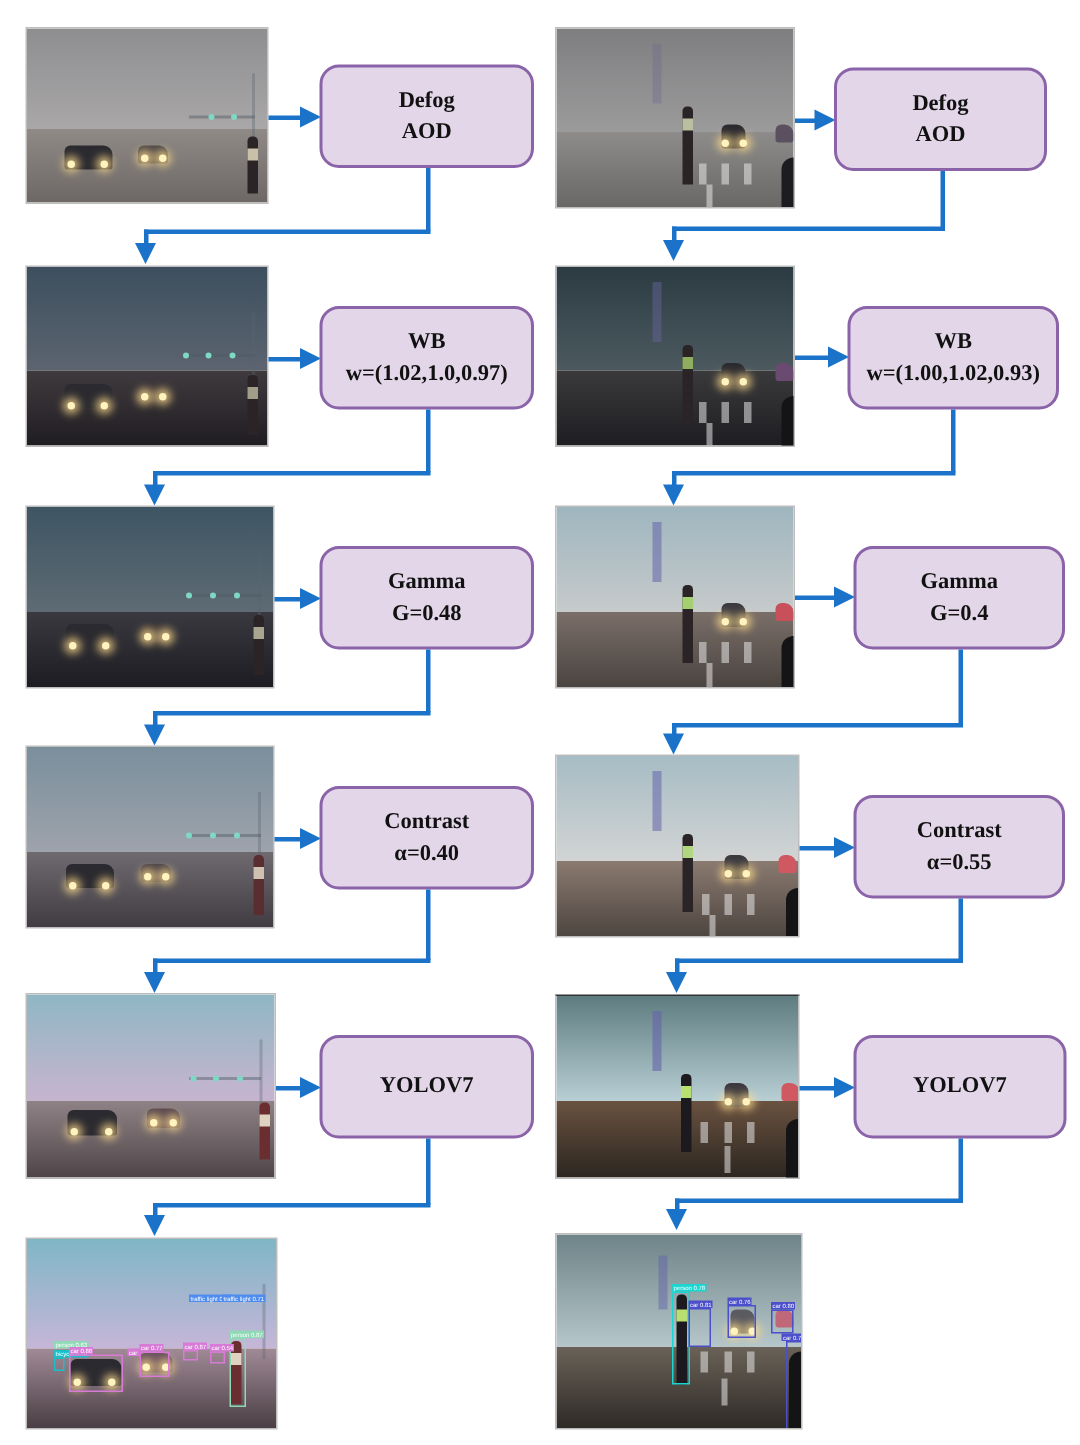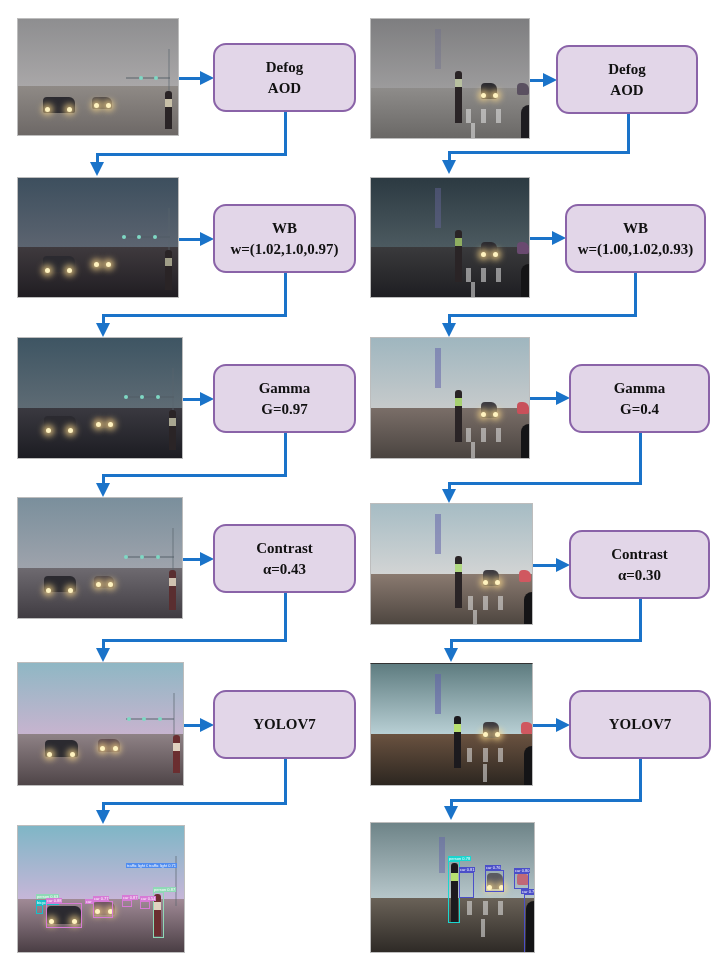--- a/index.html
+++ b/index.html
@@ -129,21 +129,21 @@
     <div class="head" style="left:78px;top:84px;"></div>
       <div class="head" style="left:90px;top:84px;"></div>
     <div class="person" style="left:151px;top:72px;height:40px;"></div>
     <div class="vest" style="left:151px;top:80px;background:#a8a690;"></div>
   </div>
 </div>
 <div class="hline" style="left:183px;top:398px;width:18px;"></div>
 <div class="arrow-r" style="left:200px;top:392px;"></div>
 <div class="box" style="left:213px;top:364px;width:143px;height:69px;">
   <span>Gamma</span>
-  <span>G=0.97</span>
+  <span>G=0.48</span>
 </div>
 <div class="vline" style="left:284px;top:433px;height:42px;"></div>
 <div class="hline" style="left:102px;top:474px;width:185px;"></div>
 <div class="vline" style="left:102px;top:474px;height:10px;"></div>
 <div class="arrow-d" style="left:96px;top:483px;"></div>
 
 <div class="img" style="left:17px;top:497px;width:166px;height:122px;">
   <div class="scene">
     <div class="sky" style="background:linear-gradient(#7a8f9c,#9ea3ac);"></div>
     <div class="road" style="background:linear-gradient(#6e6a70,#403c42);"></div>
@@ -159,21 +159,21 @@
     <div class="head" style="left:78px;top:84px;"></div>
       <div class="head" style="left:90px;top:84px;"></div>
     <div class="person" style="left:151px;top:72px;height:40px;background:#5a2e30;"></div>
     <div class="vest" style="left:151px;top:80px;background:#d0c2b0;"></div>
   </div>
 </div>
 <div class="hline" style="left:183px;top:558px;width:18px;"></div>
 <div class="arrow-r" style="left:200px;top:552px;"></div>
 <div class="box" style="left:213px;top:524px;width:143px;height:69px;">
   <span>Contrast</span>
-  <span>α=0.43</span>
+  <span>α=0.40</span>
 </div>
 <div class="vline" style="left:284px;top:593px;height:47px;"></div>
 <div class="hline" style="left:102px;top:639px;width:185px;"></div>
 <div class="vline" style="left:102px;top:639px;height:10px;"></div>
 <div class="arrow-d" style="left:96px;top:648px;"></div>
 
 <div class="img" style="left:17px;top:662px;width:167px;height:124px;">
   <div class="scene">
     <div class="sky" style="background:linear-gradient(#8fb7c4,#c7b4cf);"></div>
     <div class="road" style="background:linear-gradient(#8f8286,#4f4548);"></div>
@@ -339,21 +339,21 @@
     <div class="stripe" style="left:112px;top:92px;width:5px;height:14px;"></div>
     <div class="stripe" style="left:127px;top:92px;width:5px;height:14px;"></div>
     <div class="stripe" style="left:102px;top:106px;width:4px;height:14px;"></div>
     <div class="car" style="left:153px;top:88px;width:12px;height:38px;background:#141416;border-radius:8px 0 0 0;"></div>
   </div>
 </div>
 <div class="hline" style="left:533px;top:564px;width:24px;"></div>
 <div class="arrow-r" style="left:556px;top:558px;"></div>
 <div class="box" style="left:569px;top:530px;width:141px;height:69px;">
   <span>Contrast</span>
-  <span>α=0.30</span>
+  <span>α=0.55</span>
 </div>
 <div class="vline" style="left:639px;top:599px;height:41px;"></div>
 <div class="hline" style="left:450px;top:639px;width:192px;"></div>
 <div class="vline" style="left:450px;top:639px;height:10px;"></div>
 <div class="arrow-d" style="left:444px;top:648px;"></div>
 
 <div class="img" style="left:370px;top:663px;width:163px;height:123px;border-top:1px solid #333;">
   <div class="scene">
     <div class="sky" style="background:linear-gradient(#5e7c80,#b8cfd4);"></div>
     <div class="road" style="background:linear-gradient(#6a5240,#2c2620);"></div>

